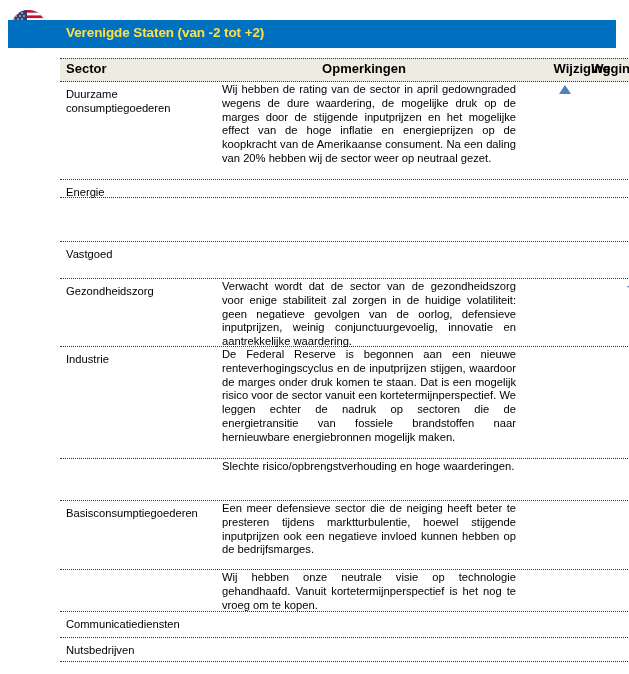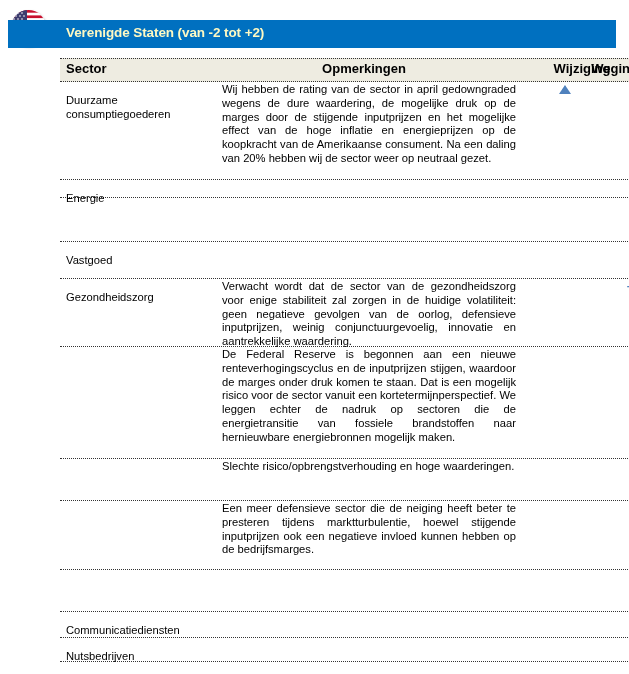--- a/index.html
+++ b/index.html
@@ -1,34 +1,34 @@
 <!DOCTYPE html>
 <html><head>
 <meta charset="utf-8">
 <style>
   html, body { margin: 0; padding: 0; background: #ffffff; }
   body { width: 629px; height: 674px; position: relative; overflow: hidden;
          font-family: "Liberation Sans", sans-serif; color: #000; }
   .titlebar { position: absolute; left: 8px; top: 20px; width: 608px; height: 28px;
               background: #0070C0; }
-  .titlebar .title { position: absolute; left: 58px; top: 5px; color: #fef9c3;
+  .titlebar .title { position: absolute; left: 58px; top: 5px; color: #fde047;
                      font-weight: bold; font-size: 13.5px; letter-spacing: -0.1px; }
   .flag { position: absolute; left: 11px; top: 10px; width: 35px; height: 35px;
           border-radius: 50%; overflow: hidden; box-shadow: 1px 2px 3px rgba(0,0,0,0.35); }
   .flag svg { display: block; }
   .table { position: absolute; left: 12px; top: 58px; width: 604px; margin-left: 48px; }
   .thead { position: relative; height: 22px; background: #EEECE1;
            border-top: 1px dotted #333; border-bottom: 1px dotted #333; }
   .thead div { position: absolute; top: 2px; font-weight: bold; font-size: 13px; }
   .th-sector { left: 6px; }
   .th-opm { left: 157px; width: 294px; text-align: center; }
   .th-wijz { left: 487px; width: 70px; text-align: center; }
   .th-weg { left: 516px; width: 62px; text-align: right; }
   .row { position: relative; border-bottom: 1px dotted #333; font-size: 11.2px; line-height: 13.8px; }
-  .row .sector { position: absolute; left: 6px; top: 12px; width: 150px; }
+  .row .sector { position: absolute; left: 6px; top: 6px; width: 150px; }
   .row .opm { position: absolute; left: 162px; top: 1px; width: 294px; text-align: justify; }
   .row .wijz { position: absolute; left: 470px; top: 2px; width: 70px; text-align: center;
                color: #4F81BD; font-size: 11px; }
   .row .weg { position: absolute; left: 542px; top: 1px; width: 62px; text-align: center;
               color: #4F81BD; font-weight: bold; font-size: 11px; }
   .tri { display: inline-block; width: 0; height: 0; border-left: 6px solid transparent;
          border-right: 6px solid transparent; border-bottom: 9px solid #4F81BD; }
 </style>
 </head>
 <body>
@@ -96,35 +96,38 @@
     <div class="weg">0</div>
   </div>
 
   <div class="row" style="height:67px">
     <div class="sector">Gezondheidszorg</div>
     <div class="opm">Verwacht wordt dat de sector van de gezondheidszorg voor enige stabiliteit zal zorgen in de huidige volatiliteit: geen negatieve gevolgen van de oorlog, defensieve inputprijzen, weinig conjunctuurgevoelig, innovatie en aantrekkelijke waardering.</div>
     <div class="weg">+1</div>
   </div>
 
   <div class="row" style="height:111px">
+    <div class="sector">Industrie</div>
     <div class="opm">De Federal Reserve is begonnen aan een nieuwe renteverhogingscyclus en de inputprijzen stijgen, waardoor de marges onder druk komen te staan. Dat is een mogelijk risico voor de sector vanuit een kortetermijnperspectief. We leggen echter de nadruk op sectoren die de energietransitie van fossiele brandstoffen naar hernieuwbare energiebronnen mogelijk maken.</div>
     <div class="weg">0</div>
   </div>
 
   <div class="row" style="height:41px">
     <div class="opm">Slechte risico/opbrengstverhouding en hoge waarderingen.</div>
     <div class="weg">0</div>
   </div>
 
   <div class="row" style="height:68px">
+    <div class="sector">Basisconsumptiegoederen</div>
     <div class="opm">Een meer defensieve sector die de neiging heeft beter te presteren tijdens marktturbulentie, hoewel stijgende inputprijzen ook een negatieve invloed kunnen hebben op de bedrijfsmarges.</div>
     <div class="weg">0</div>
   </div>
 
   <div class="row" style="height:41px">
+    <div class="opm">Wij hebben onze neutrale visie op technologie gehandhaafd. Vanuit kortetermijnperspectief is het nog te vroeg om te kopen.</div>
     <div class="weg">0</div>
   </div>
 
   <div class="row" style="height:25px">
     <div class="sector">Communicatiediensten</div>
     <div class="opm"></div>
     <div class="weg">0</div>
   </div>
 
   <div class="row" style="height:23px">

